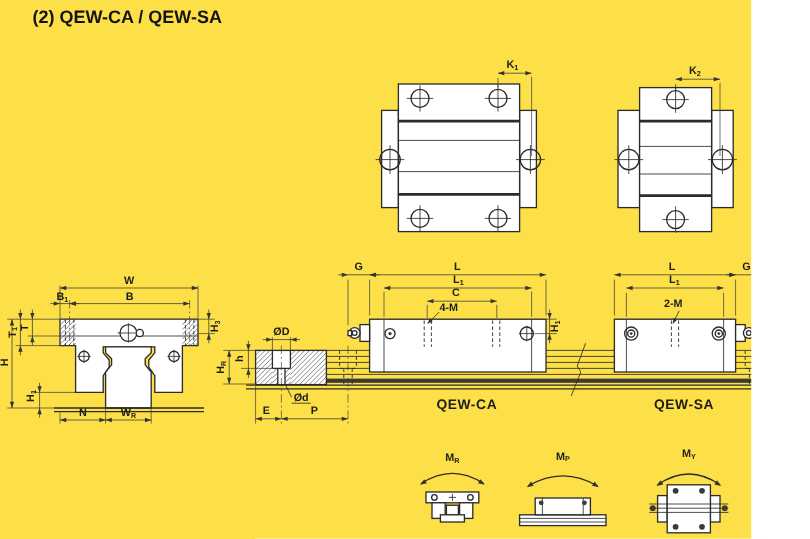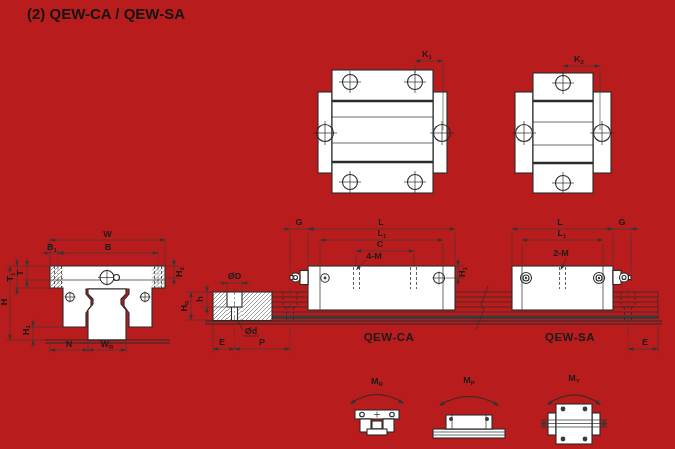--- a/index.html
+++ b/index.html
@@ -1,16 +1,16 @@
 <!DOCTYPE html>
 <html><head>
 <meta charset="utf-8">
 <style>
   html,body{margin:0;padding:0;background:#fff;}
-  .canvas{position:relative;width:675px;height:449px;background:#b91c1c;overflow:hidden;
+  .canvas{position:relative;width:626px;height:449px;background:#fde047;overflow:hidden;
           font-family:"Liberation Sans",sans-serif;}
   svg{position:absolute;left:0;top:0;}
   .title{font:700 15px "Liberation Sans",sans-serif;fill:#141414;}
   .viewlbl{font:700 11.5px "Liberation Sans",sans-serif;fill:#1c1c1c;letter-spacing:.5px;}
   .dimtxt{font:700 9px "Liberation Sans",sans-serif;fill:#1c1c1c;}
   .sub{font-size:6px;}
   .ln{stroke:#2b2b2b;stroke-width:1.1;fill:none;}
   .lnw{stroke:#2b2b2b;stroke-width:1.1;fill:#ffffff;}
   .thin{stroke:#2b2b2b;stroke-width:0.7;fill:none;}
   .thick{stroke:#2b2b2b;stroke-width:2.3;fill:none;}

